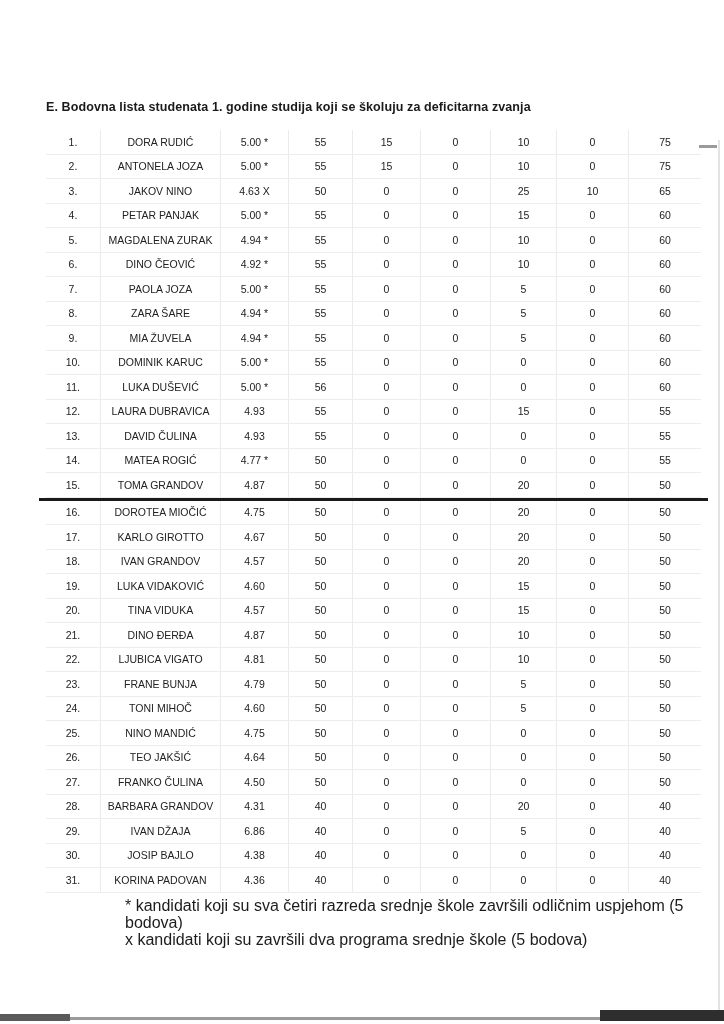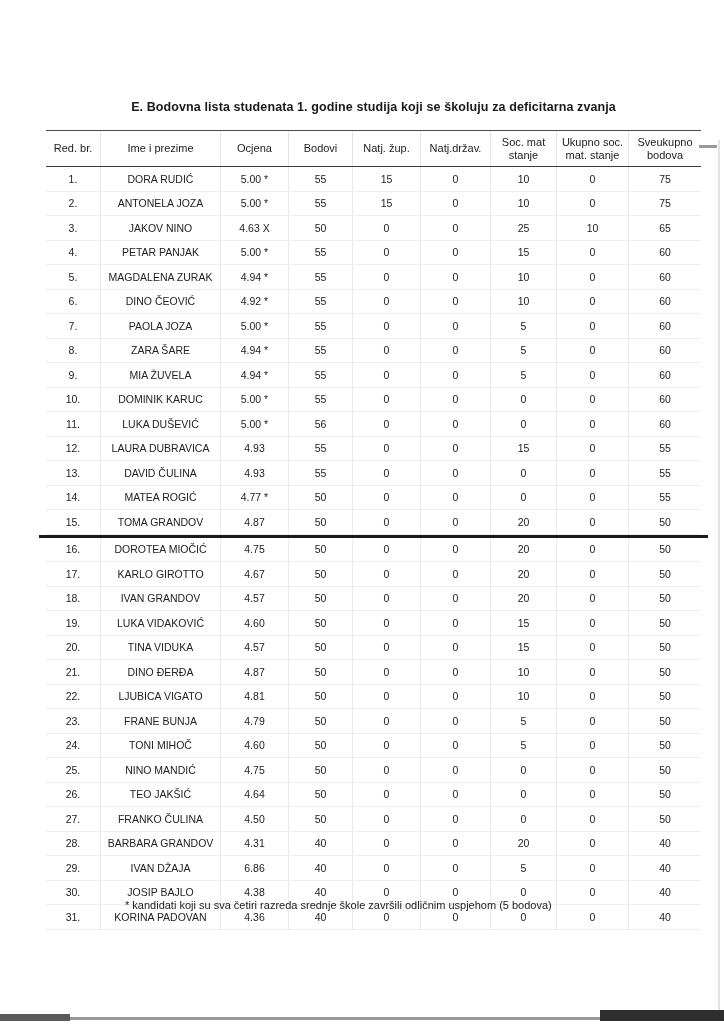--- a/index.html
+++ b/index.html
@@ -11,21 +11,21 @@
     overflow: hidden;
   }
   .page {
     position: relative;
     width: 724px; height: 1024px;
     background: #ffffff;
   }
   .title {
     position: absolute;
     left: 46px; top: 100px; width: 655px;
-    text-align: center;
+    text-align: left;
     font-size: 12.5px;
     font-weight: bold;
     color: #1a1a1a;
     letter-spacing: 0.1px;
   }
   .table {
     position: absolute;
     left: 46px; top: 130px; width: 655px;
   }
   .thead, .trow {
@@ -59,54 +59,40 @@
   }
   .tcell:first-child { border-left: none; }
   .qual-divider {
     height: 3px;
     background: #1a1a1a;
     margin: 0 -7px;
   }
   .footnotes {
     position: absolute;
     left: 125px; top: 897px; width: 560px;
-    font-size: 11px;
+    font-size: 16px;
     line-height: 17px;
     color: #1c1c1c;
   }
   
   .artifact { position: absolute; }
   .artifact-right-edge-line { left: 718px; top: 140px; width: 1.5px; height: 876px; background: #e3e3e3; }
   .artifact-right-dash { left: 699px; top: 145px; width: 18px; height: 2.5px; background: #9a9a9a; }
   .artifact-bottom-line { left: 0; top: 1017px; width: 724px; height: 3px; background: #9a9a9a; }
   .artifact-bottom-left-bar { left: 0; top: 1014px; width: 70px; height: 7px; background: #5a5a5a; }
   .artifact-bottom-right-bar { left: 600px; top: 1010px; width: 124px; height: 11px; background: #2e2e2e; }
 </style>
 </head>
 <body>
 
 <div class="page">
 
   <div class="title">E. Bodovna lista studenata 1. godine studija koji se školuju za deficitarna zvanja</div>
 
   <div class="table">
-    <div class="thead">
-        <div class="hcell">Red. br.</div>
-        <div class="hcell">Ime i prezime</div>
-        <div class="hcell">Ocjena</div>
-        <div class="hcell">Bodovi</div>
-        <div class="hcell">Natj. žup.</div>
-        <div class="hcell">Natj.držav.</div>
-        <div class="hcell">Soc. mat
-stanje</div>
-        <div class="hcell">Ukupno soc.
-mat. stanje</div>
-        <div class="hcell">Sveukupno
-bodova</div>
-      </div>
     <div class="tbody">
         <div class="trow">
           <div class="tcell">1.</div>
           <div class="tcell">DORA RUDIĆ</div>
           <div class="tcell">5.00 *</div>
           <div class="tcell">55</div>
           <div class="tcell">15</div>
           <div class="tcell">0</div>
           <div class="tcell">10</div>
           <div class="tcell">0</div>
@@ -441,20 +427,21 @@
           <div class="tcell">0</div>
           <div class="tcell">0</div>
           <div class="tcell">0</div>
           <div class="tcell">40</div>
         </div>
       </div>
   </div>
 
   <div class="footnotes">
       <div>* kandidati koji su sva četiri razreda srednje škole završili odličnim uspjehom (5 bodova)</div>
+      <div>x kandidati koji su završili dva programa srednje škole (5 bodova)</div>
     </div>
 
   <div class="artifact artifact-right-edge-line"></div>
   <div class="artifact artifact-right-dash"></div>
   <div class="artifact artifact-bottom-line"></div>
   <div class="artifact artifact-bottom-left-bar"></div>
   <div class="artifact artifact-bottom-right-bar"></div>
 
 </div>
 

